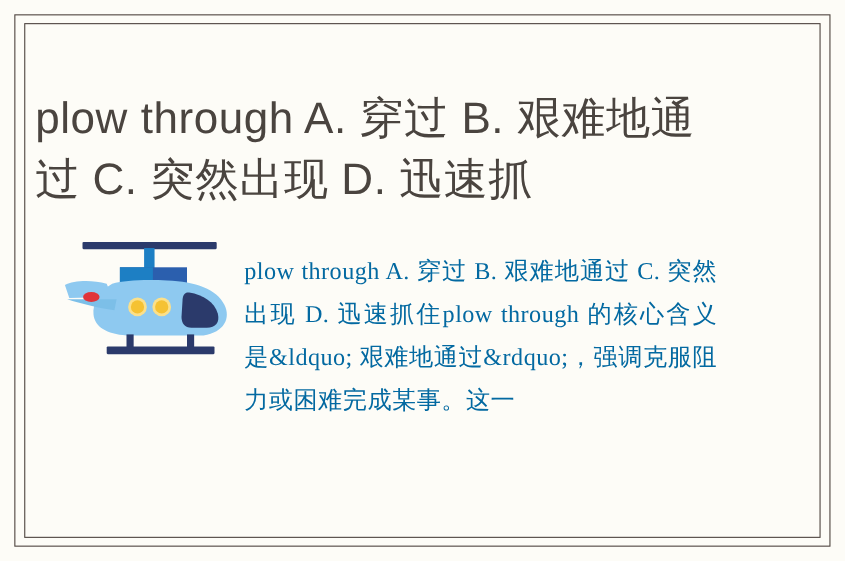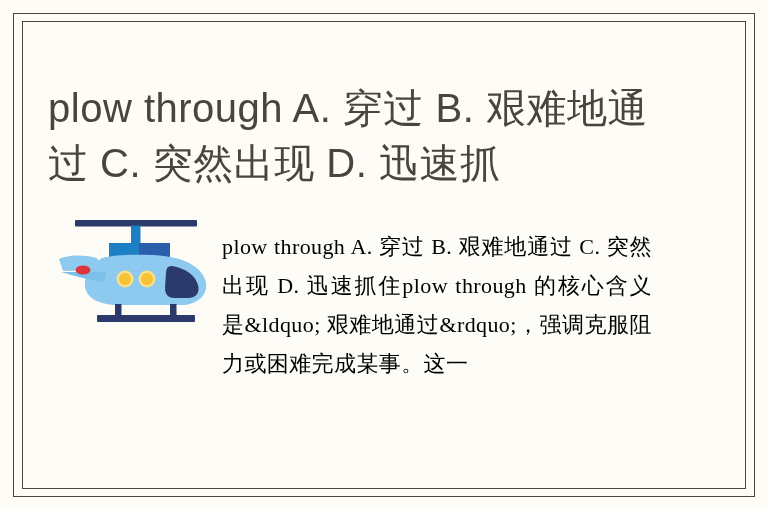--- a/index.html
+++ b/index.html
@@ -53,21 +53,21 @@
     top: 21px;
     width: 724px;
     height: 468px;
     box-sizing: border-box;
     overflow: hidden;
   }
 
   
   .headline {
     position: absolute;
-    left: 26px;
+    left: 10px;
     top: 34px;
     width: 600px;
     font-family: "Liberation Sans", "DejaVu Sans", sans-serif;
     font-size: 40px;
     line-height: 55px;
     letter-spacing: 0.5px;
     color: #4a443f;
     font-weight: 400;
     white-space: normal;
     margin-top: 26px;
@@ -97,21 +97,21 @@
   }
 
   .body-text {
     position: absolute;
     left: 200px;
     top: 4px;
     width: 430px;
     font-family: "Liberation Serif", "DejaVu Serif", serif;
     font-size: 22px;
     line-height: 39px;
-    color: #000000;
+    color: #0369a1;
     text-align: justify;
     text-justify: inter-character;
     word-break: break-all;
     letter-spacing: 0.4px;
   }
 </style>
 </head>
 <body>
 
 <div class="page">

